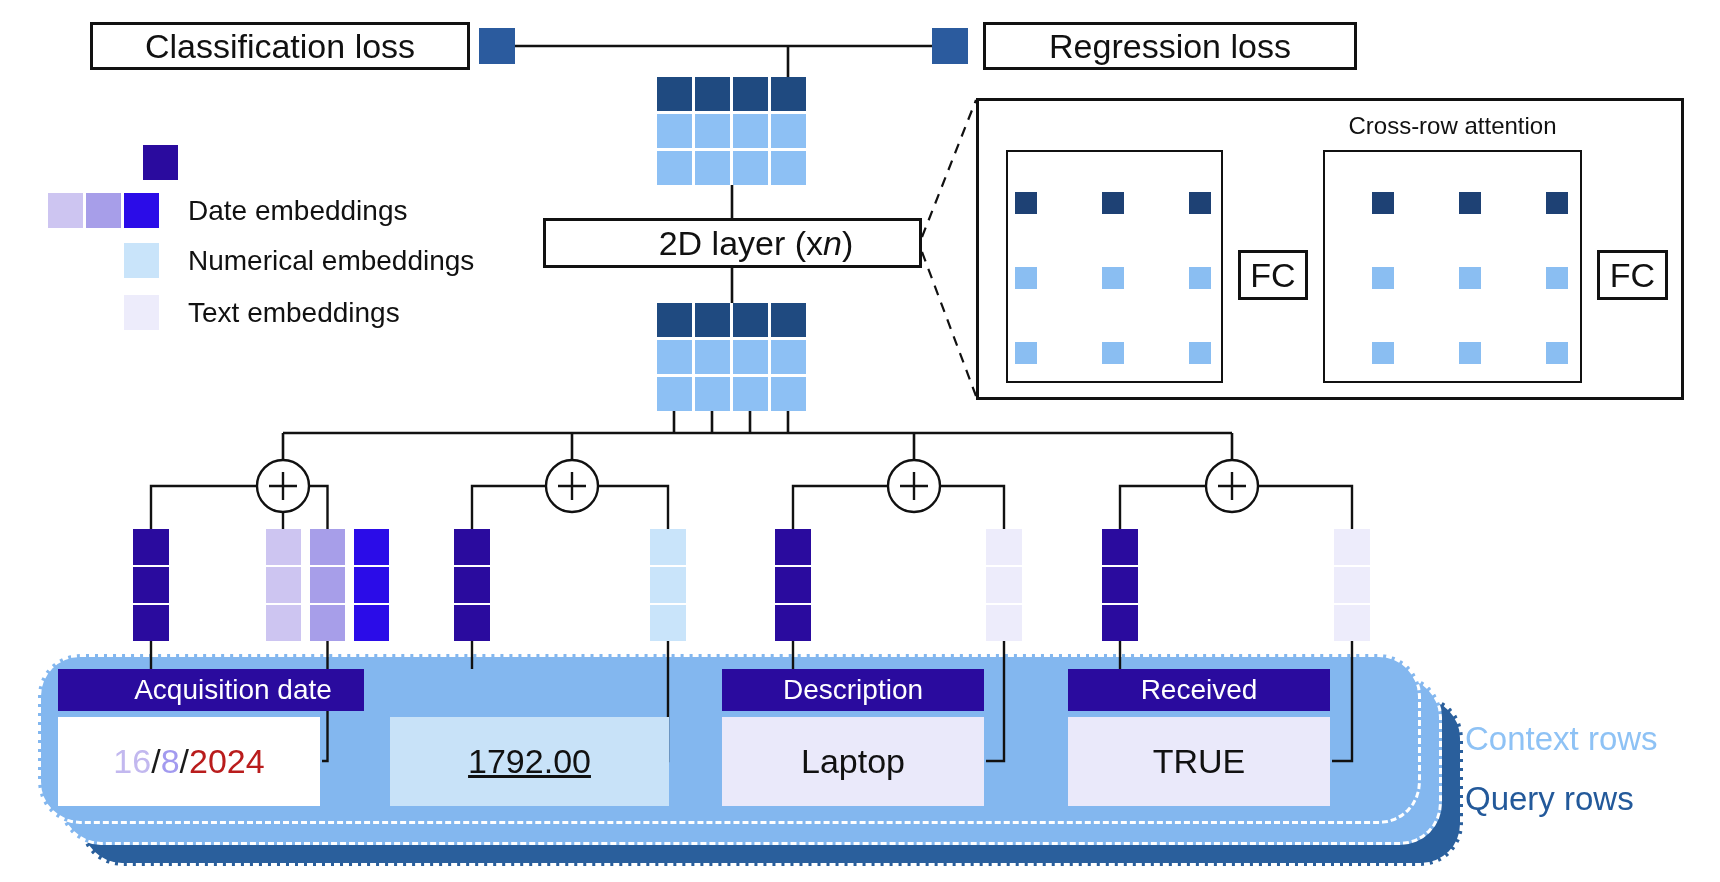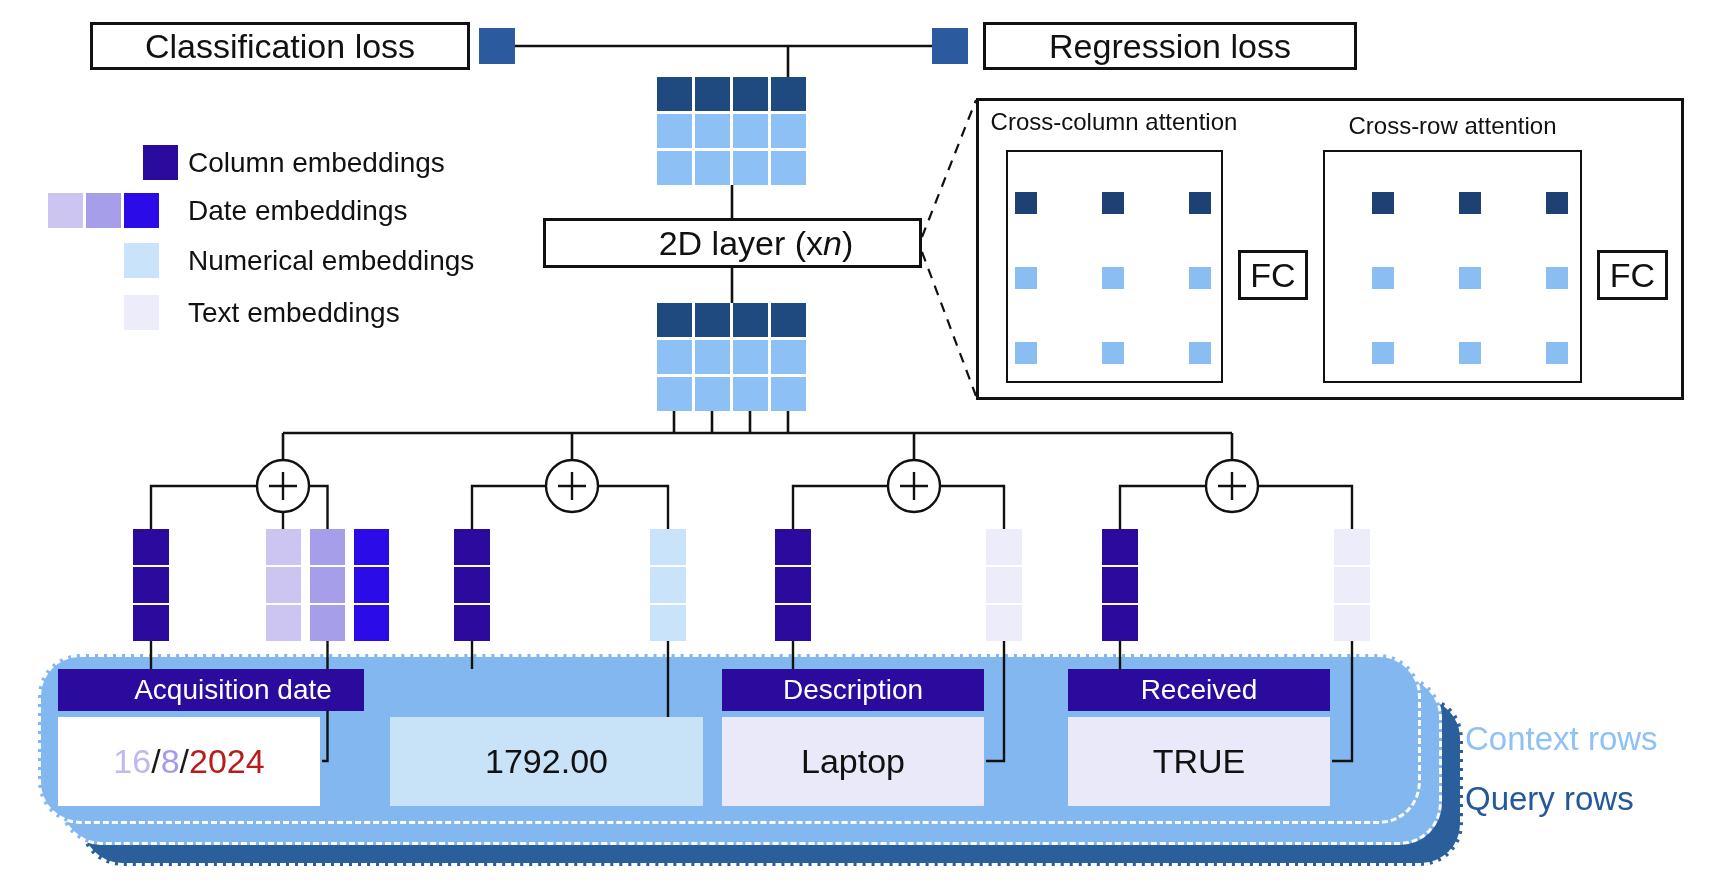--- a/index.html
+++ b/index.html
@@ -154,21 +154,20 @@
   <div class="abs outlined loss-label" style="left:90px;top:22px;width:380px;height:48px;">
     <span>Classification loss</span>
   </div>
   <div class="sq" style="left:479px;top:28px;width:36px;height:36px;background:#2b5b9e;"></div>
   <div class="sq" style="left:932px;top:28px;width:36px;height:36px;background:#2b5b9e;"></div>
   <div class="abs outlined loss-label" style="left:983px;top:22px;width:374px;height:48px;">
     <span>Regression loss</span>
   </div>
 
   <div class="legend-sw c-col" style="left:143px;top:145px;"></div>
-  <div class="legend-label" style="left:188px;top:145px;">Column embeddings</div>
   <div class="legend-sw c-date-light" style="left:48px;top:193px;"></div>
   <div class="legend-sw c-date-mid" style="left:86px;top:193px;"></div>
   <div class="legend-sw c-date-bright" style="left:124px;top:193px;"></div>
   <div class="legend-label" style="left:188px;top:193px;">Date embeddings</div>
   <div class="legend-sw c-num" style="left:124px;top:243px;"></div>
   <div class="legend-label" style="left:188px;top:243px;">Numerical embeddings</div>
   <div class="legend-sw c-text" style="left:124px;top:295px;"></div>
   <div class="legend-label" style="left:188px;top:295px;">Text embeddings</div>
 
   <div class="egrid" style="left:657px;top:77px;">
@@ -199,21 +198,20 @@
       <div class="cell c-grid-light"></div>
       <div class="cell c-grid-light"></div>
       <div class="cell c-grid-light"></div>
       <div class="cell c-grid-light"></div>
       <div class="cell c-grid-light"></div>
       <div class="cell c-grid-light"></div>
       <div class="cell c-grid-light"></div>
     </div>
 
   <div class="abs" style="left:976px;top:98px;width:708px;height:302px;border:3px solid #111;background:#fff;"></div>
-  <div class="panel-label" style="left:984px;top:108px;width:260px;">Cross-column attention</div>
   <div class="panel" style="left:1006px;top:150px;width:217px;height:233px;"></div>
   <div class="agrid" style="left:1015px;top:192px;">
       <div class="cell c-attn-dark"></div>
       <div class="cell c-attn-dark"></div>
       <div class="cell c-attn-dark"></div>
       <div class="cell c-attn-light"></div>
       <div class="cell c-attn-light"></div>
       <div class="cell c-attn-light"></div>
       <div class="cell c-attn-light"></div>
       <div class="cell c-attn-light"></div>
@@ -290,20 +288,20 @@
   <div class="hdr" style="left:722px;top:669px;width:262px;text-align:center;">Description</div>
   <div class="hdr" style="left:1068px;top:669px;width:262px;">Received</div>
 
   <div class="val date-bg" style="left:58px;width:262px;">
     <span class="dp-16">16</span>
     <span class="dp-slash">/</span>
     <span class="dp-8">8</span>
     <span class="dp-slash">/</span>
     <span class="dp-2024">2024</span>
   </div>
-  <div class="val num-bg" style="left:390px;width:313px;">1792.00</div>
+  <div class="val num-bg" style="left:390px;width:279px;text-decoration:underline;">1792.00</div>
   <div class="val text-bg" style="left:722px;width:262px;">Laptop</div>
   <div class="val text-bg" style="left:1068px;width:262px;">TRUE</div>
 
   <div class="rows-label query" style="left:1465px;top:780px;">Query rows</div>
   <div class="rows-label context" style="left:1465px;top:720px;">Context rows</div>
 
 </div>
 
 </body></html>

